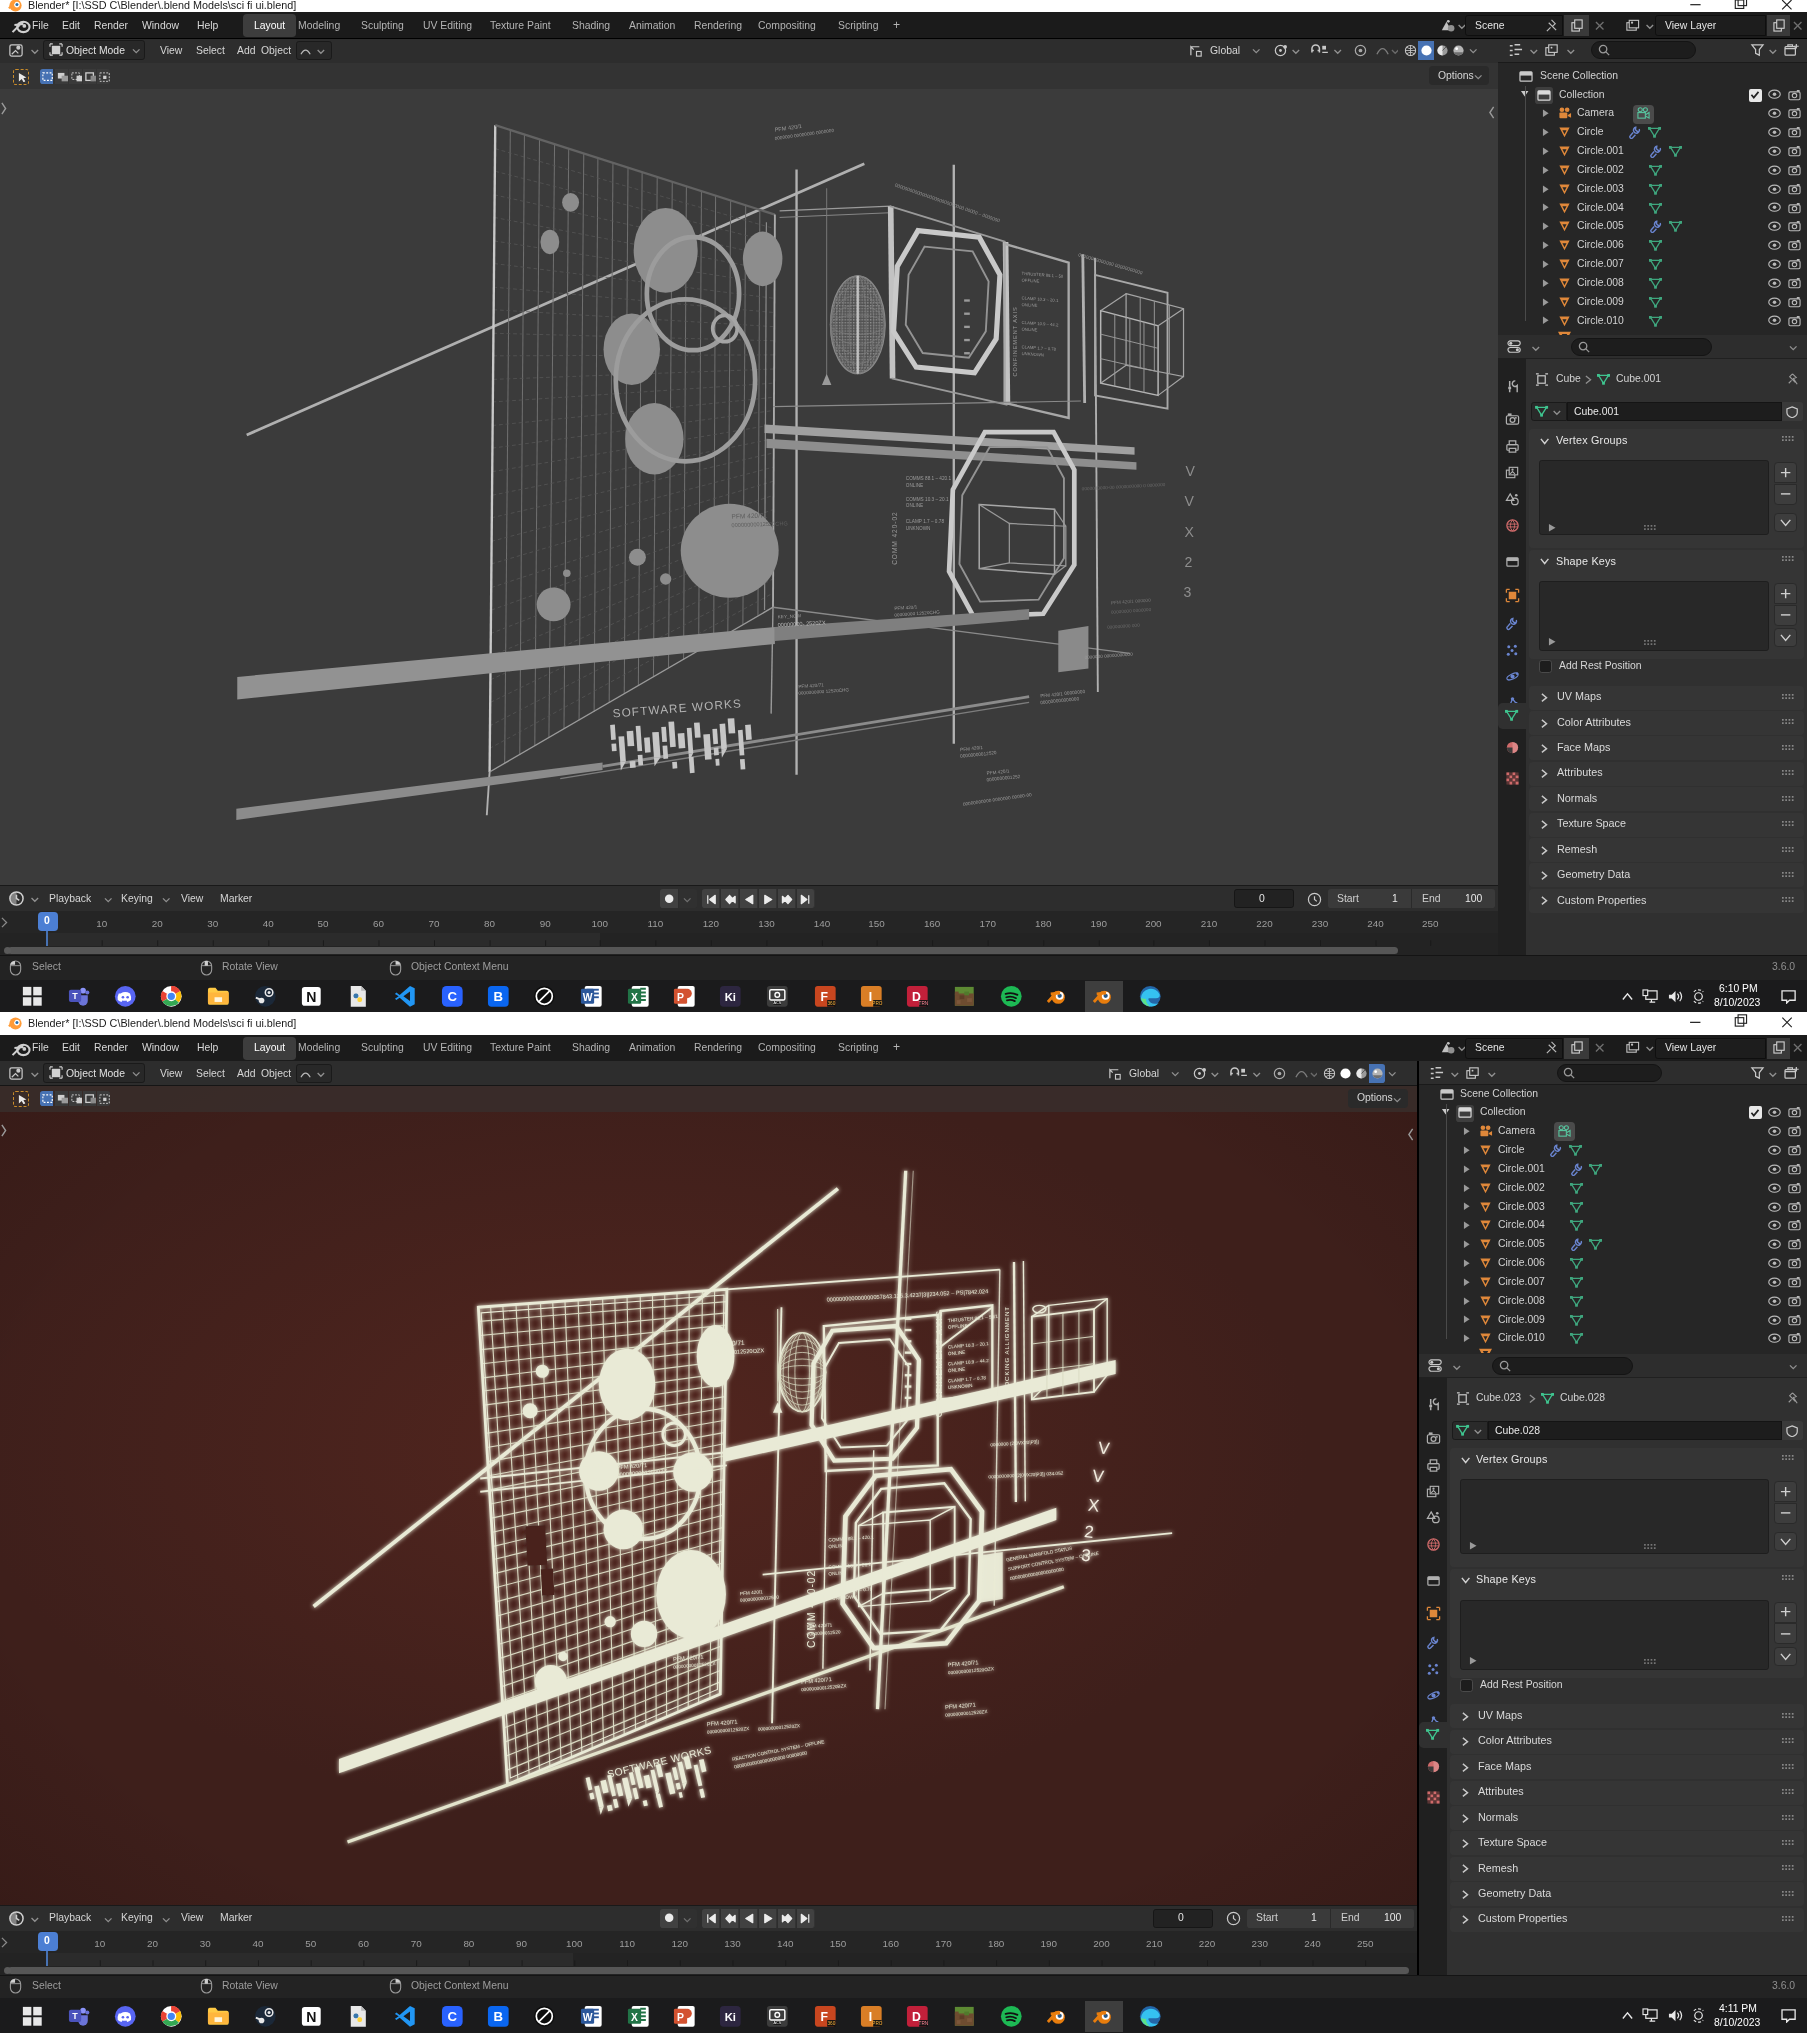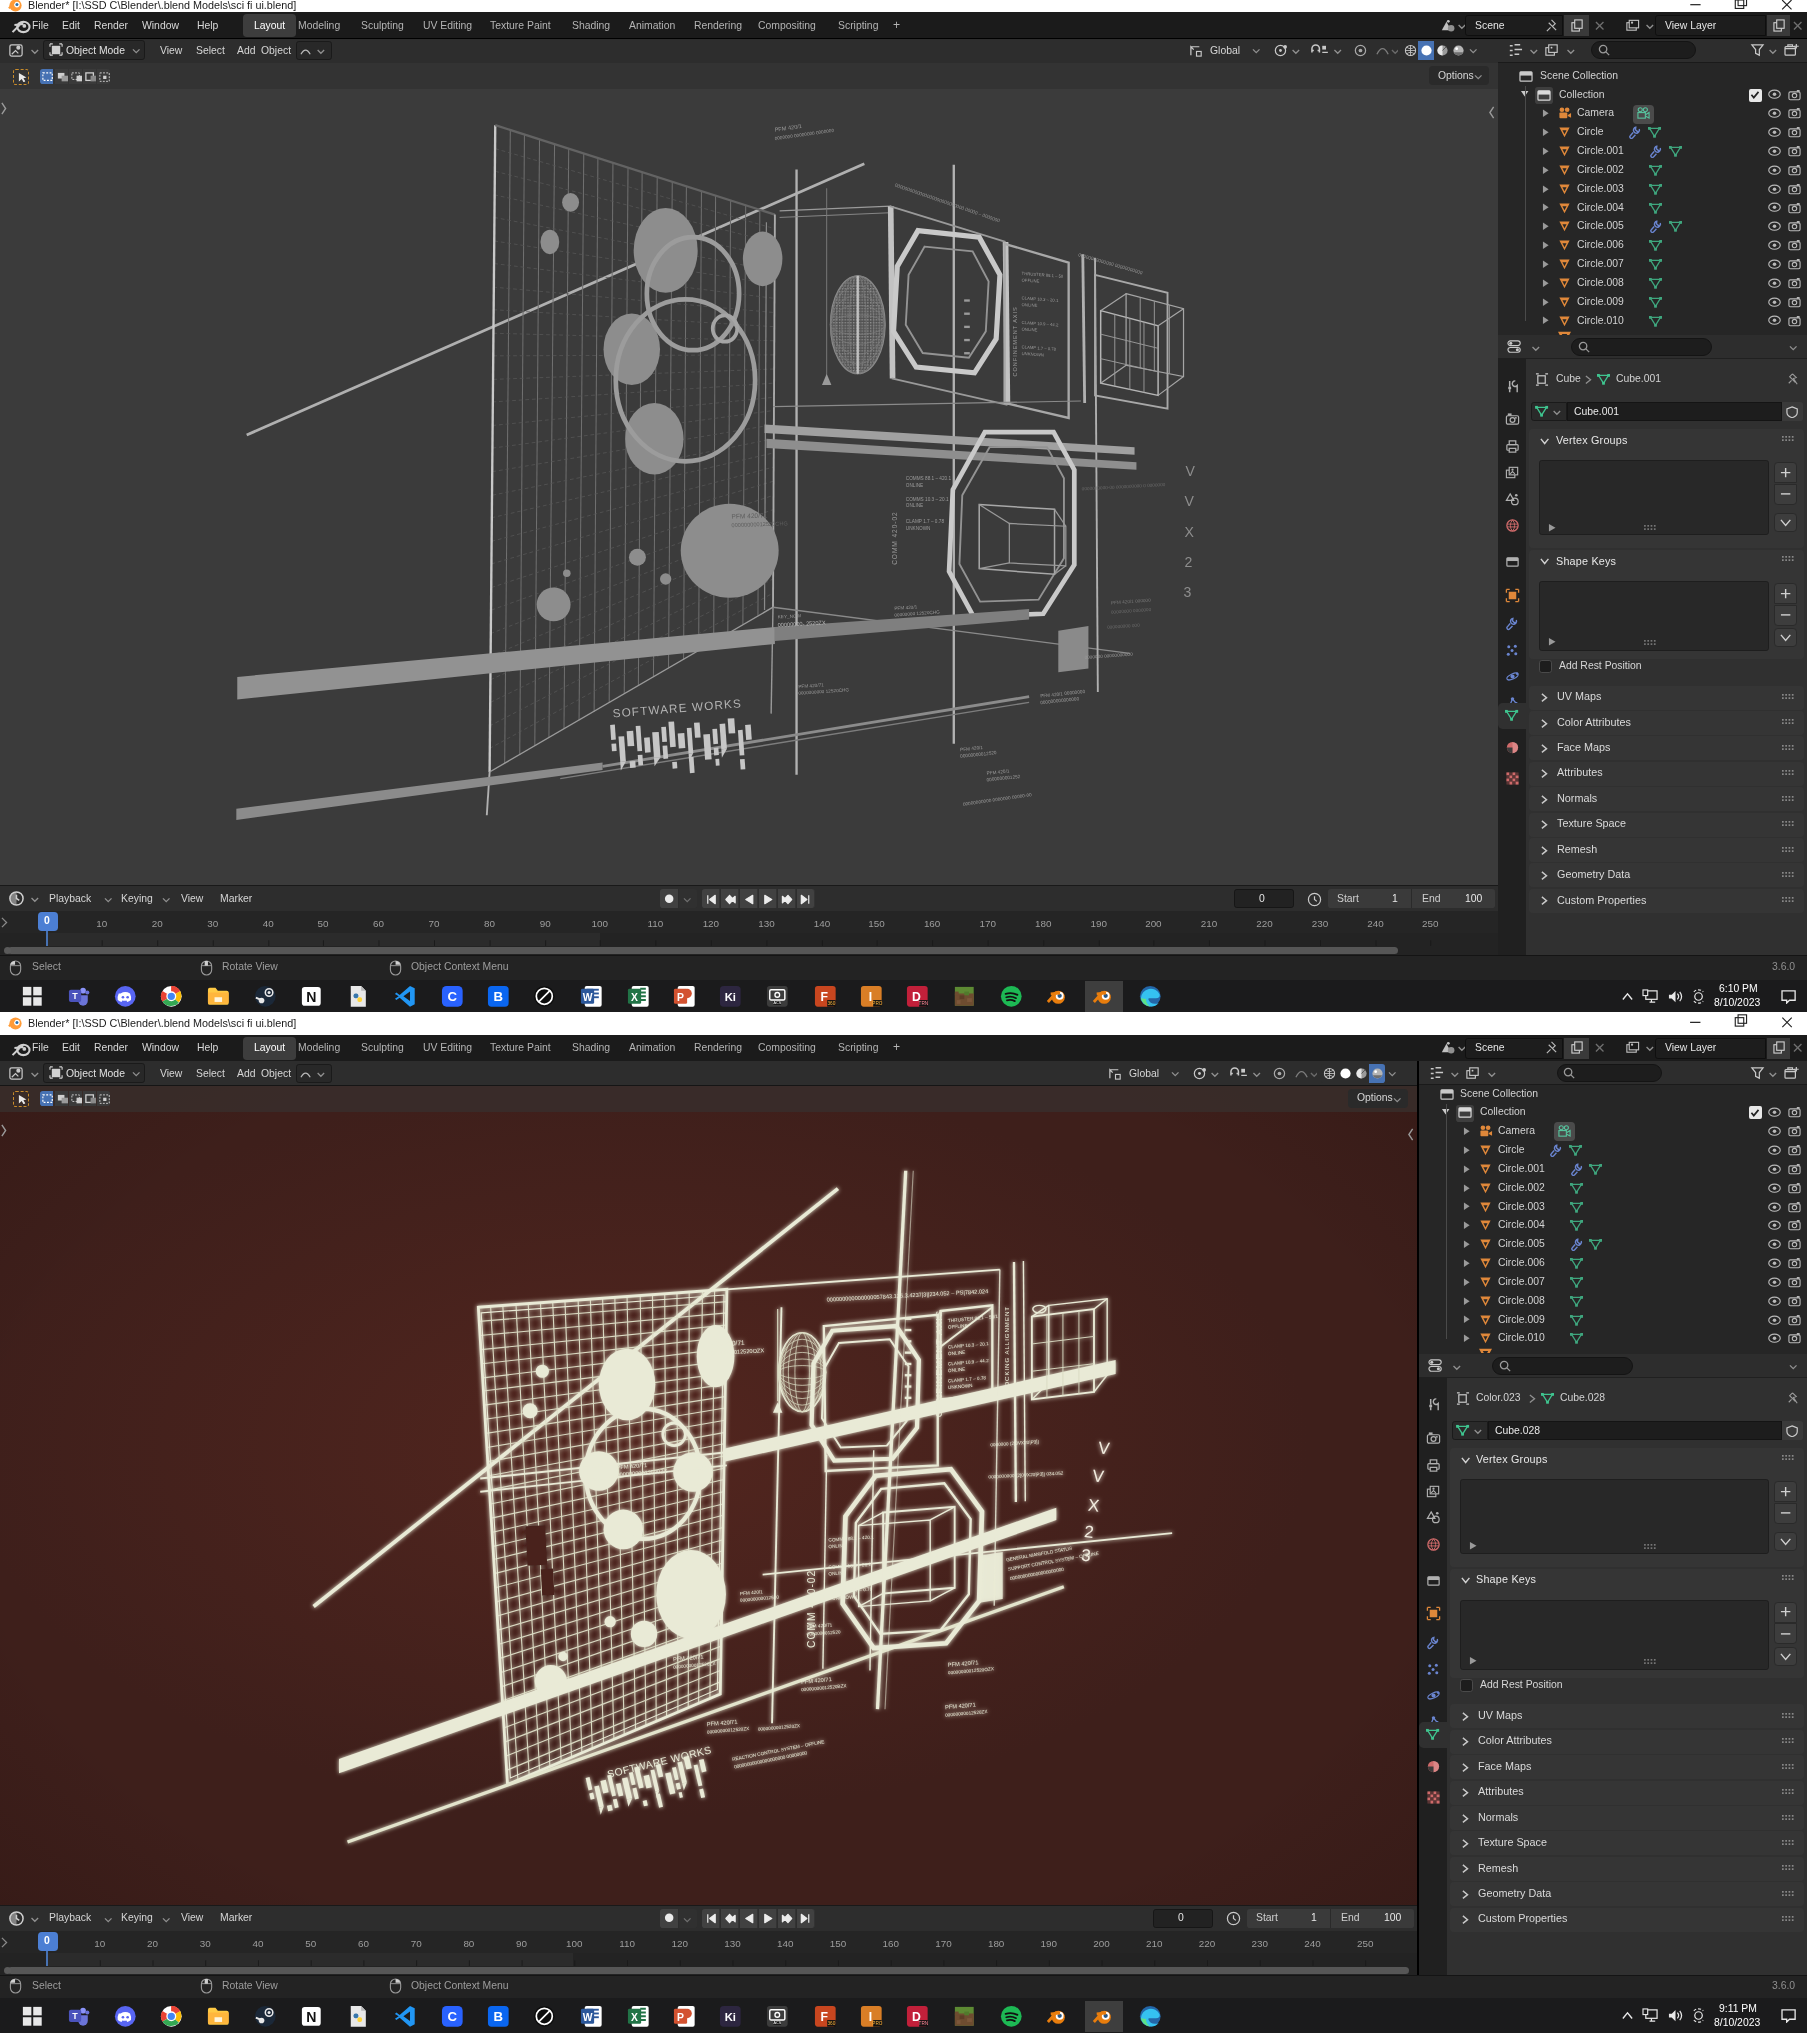--- a/index.html
+++ b/index.html
@@ -2375,21 +2375,21 @@
       <rect x="8.0" y="11.25" width="3.25" height="3.25" fill="#5a3434"></rect>
       <rect x="11.25" y="1.5" width="3.25" height="3.25" fill="#5a3434"></rect>
       <rect x="11.25" y="4.75" width="3.25" height="3.25" fill="#cf6a6a"></rect>
       <rect x="11.25" y="8.0" width="3.25" height="3.25" fill="#5a3434"></rect>
       <rect x="11.25" y="11.25" width="3.25" height="3.25" fill="#cf6a6a"></rect>
     </svg>
     <svg style="position:absolute;left:1456px;top:1392px" width="14" height="13" viewBox="0 0 15 14">
       <rect x="3" y="3" width="8" height="8" fill="none" stroke="#c9c9c9" stroke-width="1.3"></rect>
       <path d="M1 1 h3 M11 1 h3 M1 13 h3 M11 13 h3" stroke="#c9c9c9" stroke-width="1.2"></path>
     </svg>
-    <div style="position:absolute;left:1476px;top:1392px;font-size:10.4px;color:#d2d2d2;white-space:nowrap;">Color.023</div>
+    <div style="position:absolute;left:1476px;top:1392px;font-size:10.4px;color:#d2d2d2;white-space:nowrap;">Cube.023</div>
     <svg style="position:absolute;left:1528px;top:1394px" width="9.4" height="9.4" viewBox="0 0 10 10">
       <path d="M2 1 L7 5 L2 9" stroke="#909090" stroke-width="1.4" fill="none"></path>
     </svg>
     <svg style="position:absolute;left:1541px;top:1392px" width="13" height="12.2" viewBox="0 0 14 13">
       <path d="M1.7 2.5 L12.3 2.5 L7 11 Z" fill="none" stroke="#3fc48f" stroke-width="1.4"></path>
       <rect x="0" y="1" width="3" height="3" fill="#3fc48f"></rect>
       <rect x="11" y="1" width="3" height="3" fill="#3fc48f"></rect>
       <rect x="5.5" y="9.5" width="3" height="3" fill="#3fc48f"></rect>
     </svg>
     <div style="position:absolute;left:1560px;top:1392px;font-size:10.4px;color:#d2d2d2;white-space:nowrap;">Cube.028</div>
@@ -2963,18 +2963,18 @@
       <rect x="1" y="1" width="5" height="6" fill="#1b1b1c" stroke="#e8e8e8" stroke-width="1.2"></rect>
     </svg>
     <svg style="position:absolute;left:1667px;top:2008px" width="17" height="15" viewBox="0 0 18 16">
       <path d="M2 6 v4 h3 l4 4 V2 L5 6 Z" fill="#e8e8e8"></path>
       <path d="M11 5 a4.5 4.5 0 0 1 0 6 M13.5 3 a8 8 0 0 1 0 10" stroke="#e8e8e8" stroke-width="1.3" fill="none"></path>
     </svg>
     <svg style="position:absolute;left:1691px;top:2008px" width="16" height="15" viewBox="0 0 17 16">
       <circle cx="8" cy="8" r="4" fill="none" stroke="#e8e8e8" stroke-width="1.3"></circle>
       <path d="M3 3 a7 7 0 0 1 10 0 M3 13 a7 7 0 0 0 10 0" stroke="#e8e8e8" stroke-width="1.2" fill="none" stroke-dasharray="3,2"></path>
     </svg>
-    <div style="position:absolute;left:1719px;top:2003px;font-size:10.4px;color:#ffffff;white-space:nowrap;">9:11 PM</div>
+    <div style="position:absolute;left:1719px;top:2003px;font-size:10.4px;color:#ffffff;white-space:nowrap;">4:11 PM</div>
     <div style="position:absolute;left:1714px;top:2017px;font-size:10.4px;color:#ffffff;white-space:nowrap;">8/10/2023</div>
     <svg style="position:absolute;left:1780px;top:2008px" width="19" height="15" viewBox="0 0 20 16">
       <path d="M2 2 h14 v10 h-6 l-3 3 v-3 h-5 Z" fill="none" stroke="#e8e8e8" stroke-width="1.4"></path>
     </svg>
   </div>
 
 </body></html>

